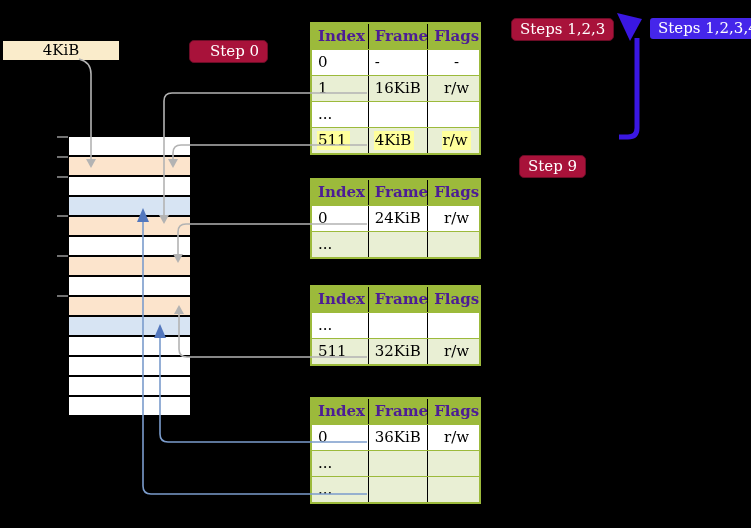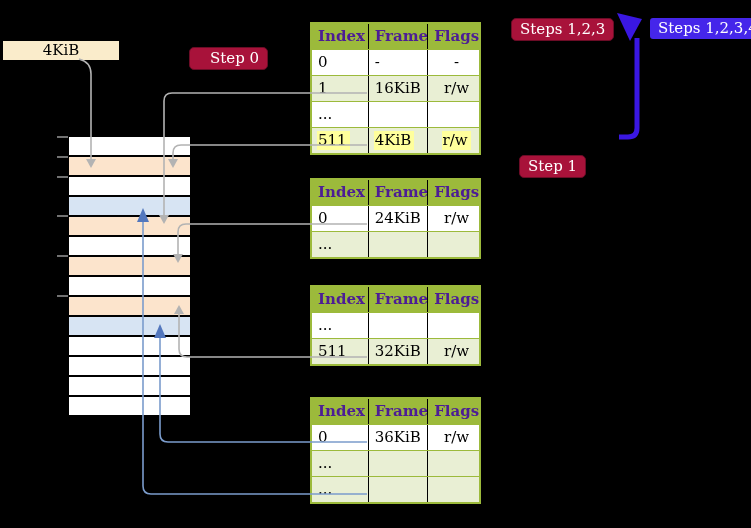--- a/index.html
+++ b/index.html
@@ -5,21 +5,21 @@
   html,body{margin:0;padding:0;background:#000;}
   #canvas{position:relative;width:751px;height:528px;background:#000;overflow:hidden;
           font-family:"DejaVu Serif","Liberation Serif",serif;}
   
   .frame-box{position:absolute;left:3px;top:41px;width:116px;height:19px;background:#faeccb;
              color:#000;font-size:15px;line-height:19px;text-align:center;}
   
   .badge{position:absolute;color:#fff;font-size:15px;line-height:19px;padding:1px 8px;white-space:nowrap;}
   .badge-red{background:#a8123a;border:1px solid #6b0c26;border-radius:5px;}
   .badge-blue{background:#4526ea;border-radius:3px;}
-  #badge-step0{left:189px;top:47px;padding-left:20px;}
+  #badge-step0{left:189px;top:40px;padding-left:20px;}
   #badge-steps123{left:511px;top:18px;}
   #badge-steps1234{left:650px;top:18px;}
   #badge-step4{left:519px;top:155px;}
   
   #memcol{position:absolute;left:69px;top:137px;width:121px;}
   .mem-row{width:121px;height:20px;box-sizing:border-box;border-bottom:2px solid #000;background:#fff;}
   .mem-white{background:#ffffff;}
   .mem-orange{background:#fce4cc;}
   .mem-blue{background:#d7e4f3;}
   
@@ -48,21 +48,21 @@
     <span>4KiB</span>
   </div>
 
   <div id="badge-step0" class="badge badge-red">
     <span>Step 0</span></div>
   <div id="badge-steps123" class="badge badge-red">
     <span>Steps 1,2,3</span></div>
   <div id="badge-steps1234" class="badge badge-blue">
     <span>Steps 1,2,3,4</span></div>
   <div id="badge-step4" class="badge badge-red">
-    <span>Step 1</span></div>
+    <span>Step 9</span></div>
 
   <div id="memcol">
     <div class="mem-row mem-white"></div>
     <div class="mem-row mem-orange"></div>
     <div class="mem-row mem-white"></div>
     <div class="mem-row mem-blue"></div>
     <div class="mem-row mem-orange"></div>
     <div class="mem-row mem-white"></div>
     <div class="mem-row mem-orange"></div>
     <div class="mem-row mem-white"></div>

